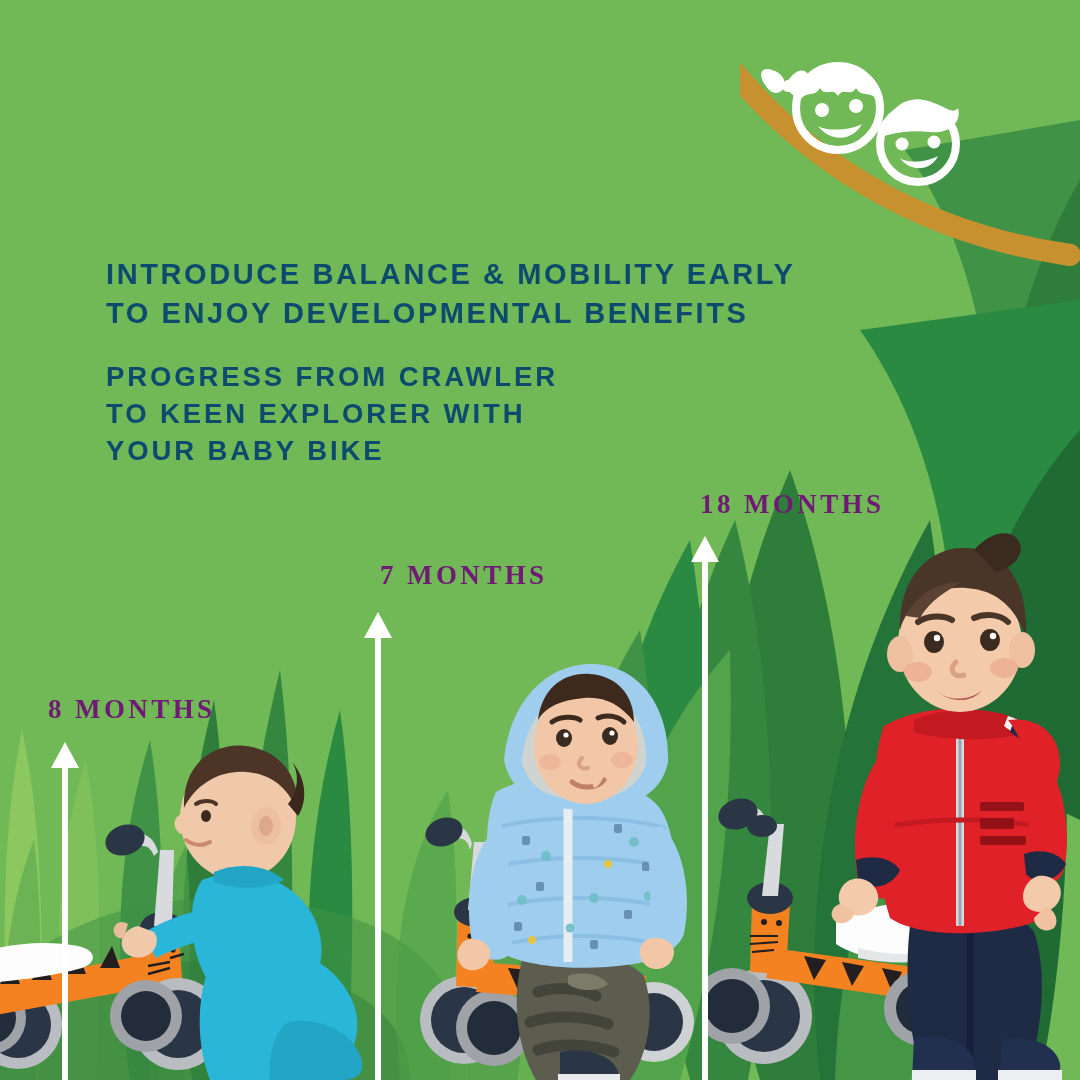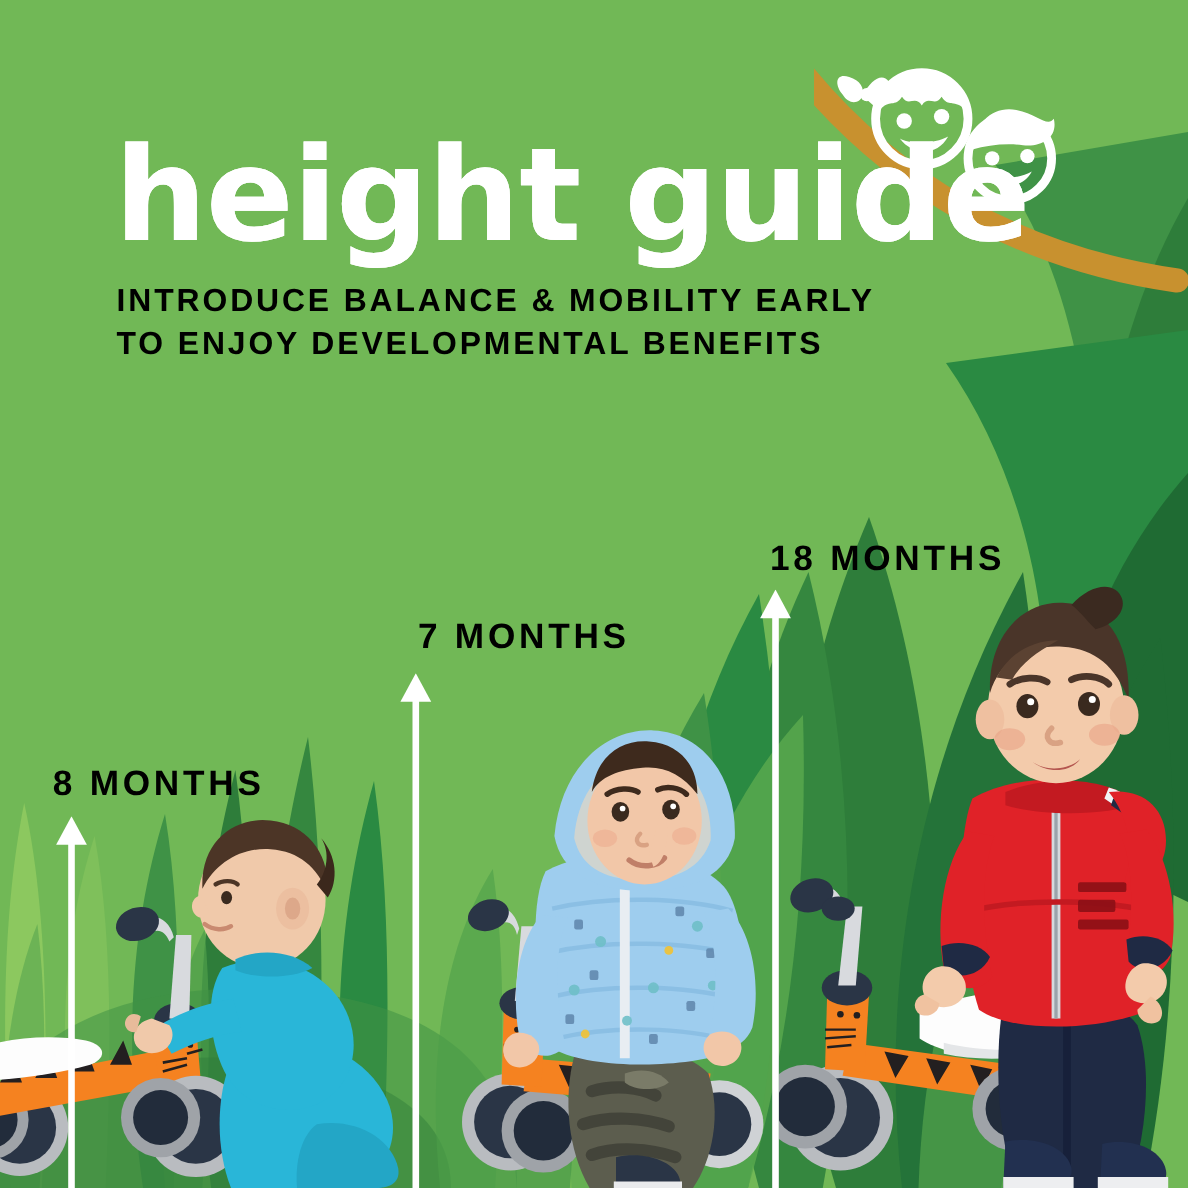--- a/index.html
+++ b/index.html
@@ -38,42 +38,42 @@
     font-weight:700;
     letter-spacing:-1px;
     font-family:"DejaVu Sans", sans-serif;
     text-shadow:0 0 0 #fff;
   }
 
   
   .subhead{
     position:absolute;
     left:106px;
-    color:#000000;
+    color:#0c4a6e;
     font-weight:700;
     font-size:29px;
     line-height:1.33;
     letter-spacing:2.6px;
     text-transform:uppercase;
     font-family:"Liberation Sans", sans-serif;
     white-space:pre-line;
   }
   #subhead-a{top:255px;}
   #subhead-b{top:358px;font-size:27.5px;letter-spacing:2.9px;line-height:1.35;}
 
   
   .marker{position:absolute;}
   .marker .m-label{
     position:absolute;
-    color:#000000;
+    color:#701a75;
     font-weight:700;
-    font-size:32px;
+    font-size:27px;
     letter-spacing:3.4px;
     white-space:nowrap;
-    font-family:Liberation Sans, sans-serif;
+    font-family:Liberation Serif, serif;
   }
   .marker .m-arrow{position:absolute;}
   .marker .m-arrow svg{display:block;}
 
   
   .photo{position:absolute;bottom:0;}
   .photo svg{display:block;}
 </style>
 </head>
 <body>
@@ -155,24 +155,26 @@
       <g>
         <circle cx="166" cy="92" r="38" fill="none" stroke="#ffffff" stroke-width="8"></circle>
         <path d="M132,84 C134,58 152,44 172,48 C192,52 200,64 206,56 C210,72 196,82 178,80 C162,78 146,80 132,84 Z" fill="#ffffff"></path>
         <circle cx="150" cy="92" r="6.5" fill="#ffffff"></circle>
         <circle cx="182" cy="90" r="6.5" fill="#ffffff"></circle>
         <path d="M148,106 C158,120 178,120 186,104 C176,110 156,112 148,106 Z" fill="#ffffff"></path>
       </g>
     </svg>
   </div>
 
-  <div class="headline">height guide</div>
 
   <div class="subhead" id="subhead-a">INTRODUCE BALANCE &amp; MOBILITY EARLY
 TO ENJOY DEVELOPMENTAL BENEFITS</div>
+  <div class="subhead" id="subhead-b">PROGRESS FROM CRAWLER
+TO KEEN EXPLORER WITH
+YOUR BABY BIKE</div>
 
   <div class="photo" style="left:-30px;bottom:0;width:420px;height:380px;">
     <svg viewBox="0 0 420 380" width="420" height="380">
       <defs>
         <clipPath id="c6">
             <rect x="0" y="0" width="420" height="380"></rect>
           </clipPath>
       </defs>
       <g clip-path="url(#c6)">
 

